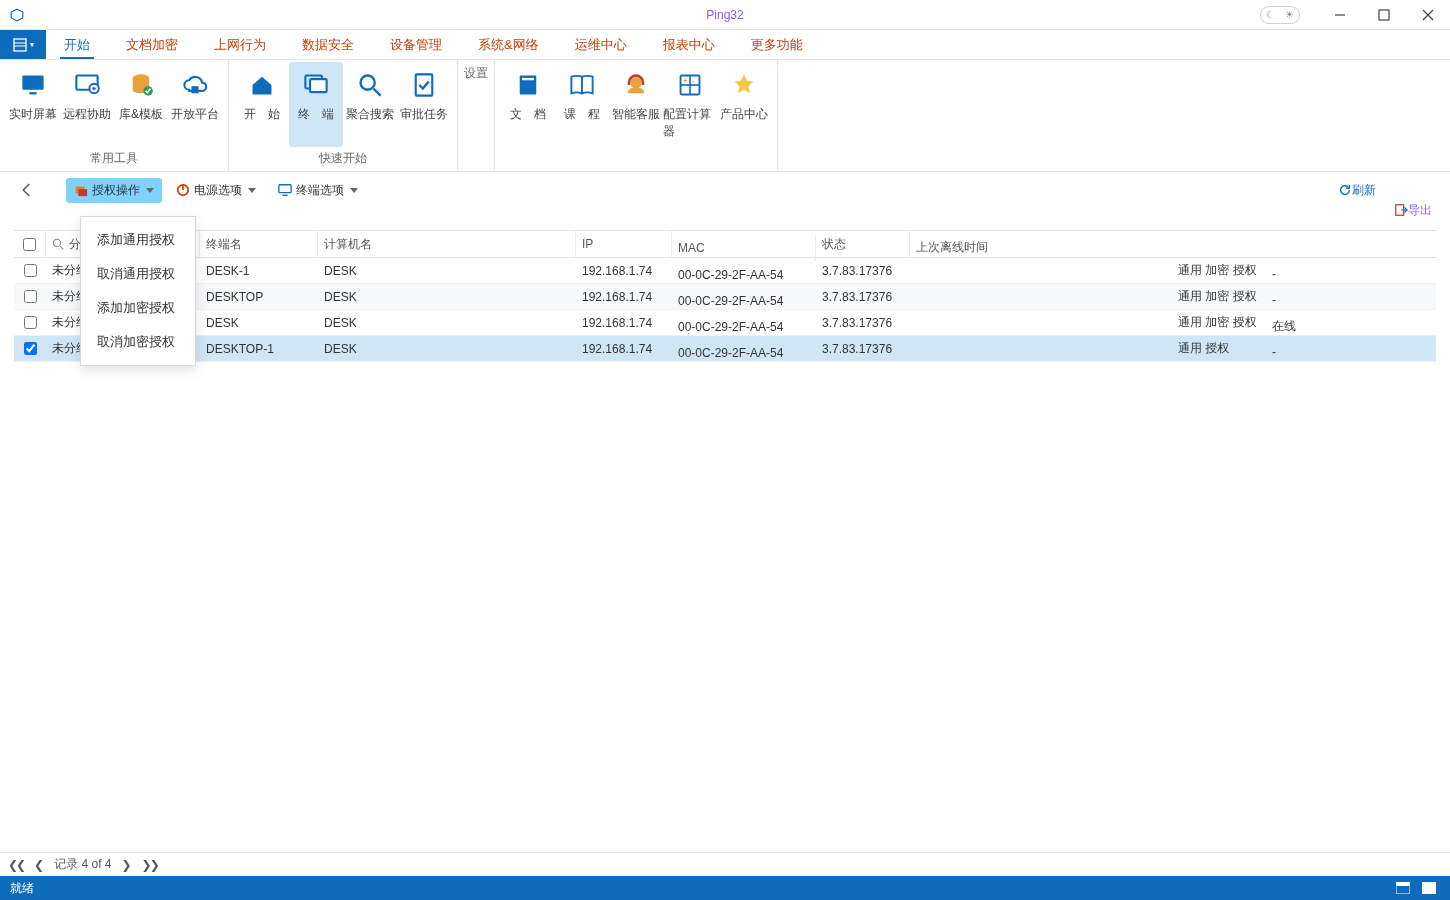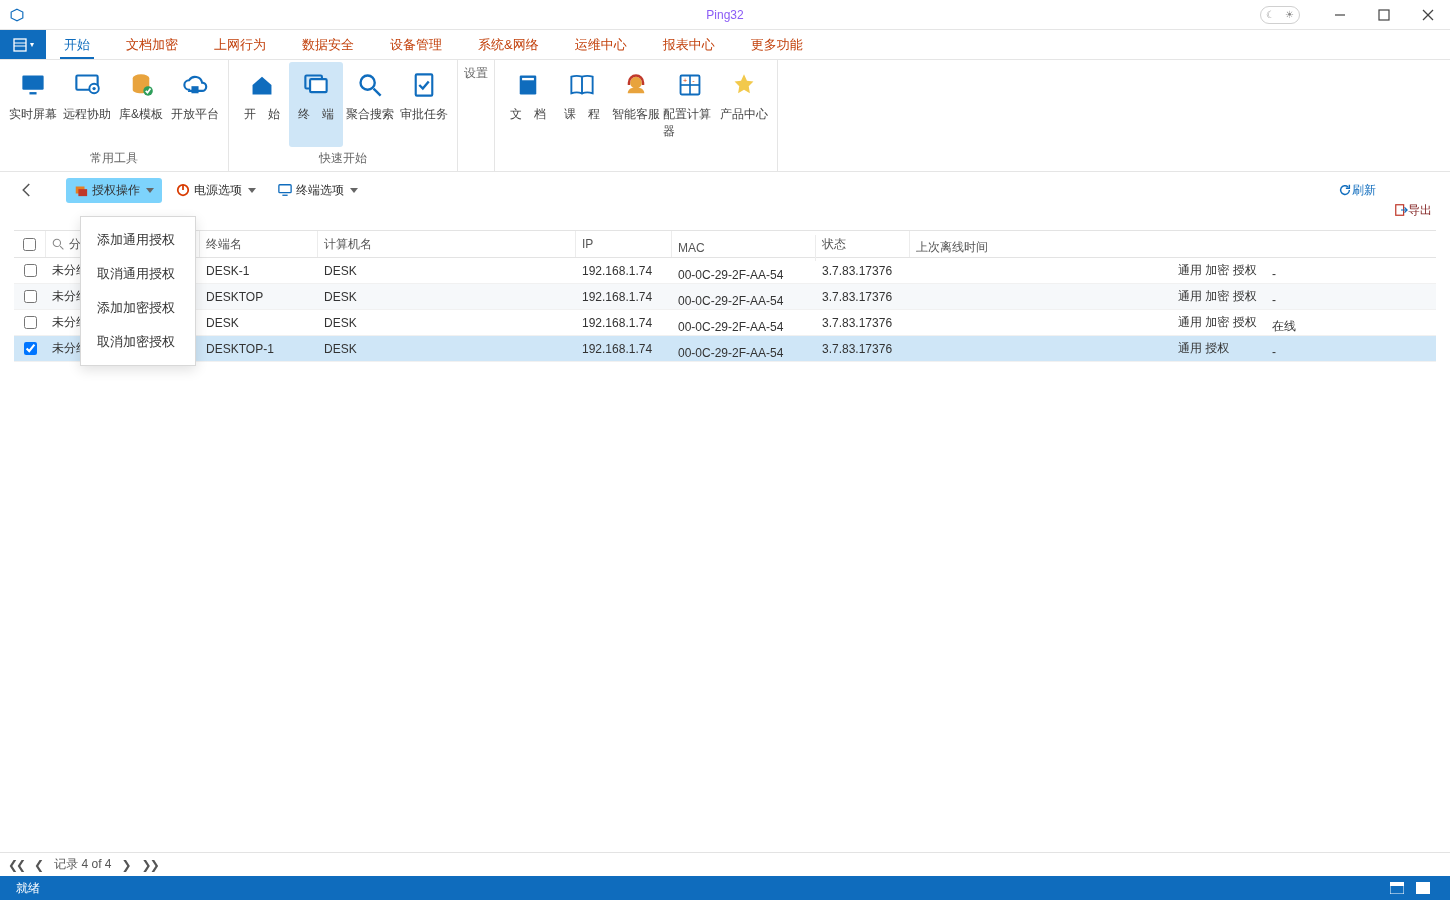--- a/index.html
+++ b/index.html
@@ -56,21 +56,21 @@
 .col.stat { width: 94px; }
 .col.last { flex: 1; border-right: none; margin-top: 7px; }
 .row { display: flex; height: 26px; align-items: center; font-size: 12px; color: #333; border-bottom: 1px solid #f1f1f1; }
 .row.alt { background: #f6f8fa; }
 .row.sel { background: #cfe6f7; }
 .row .col { border-right: none; }
 input[type=checkbox] { width: 13px; height: 13px; }
 
 
 .paging { position: absolute; bottom: 24px; left: 0; right: 0; height: 24px; border-top: 1px solid #e3e3e3; display: flex; align-items: center; font-size: 12px; color: #555; padding: 0 8px; gap: 10px; }
-.statusbar { position: absolute; bottom: 0; left: 0; right: 0; height: 24px; background: #0f6cbd; color: #fff; font-size: 12px; display: flex; align-items: center; padding: 0 16px; }
+.statusbar { position: absolute; bottom: 0; left: 0; right: 0; height: 24px; background: #0f6cbd; color: #fff; font-size: 12px; display: flex; align-items: center; padding: 0 10px; }
 .statusbar .sbsep { flex: 1; }
 .statusbar .sbico { width: 22px; height: 16px; display: flex; align-items: center; justify-content: center; margin-left: 4px; }
 
 svg { display: block; }
 </style>
 </head>
 <body>
 
 <div class="titlebar">
   <svg class="app-icon" viewBox="0 0 24 24">
@@ -296,21 +296,21 @@
       <span class="caret"></span>
   </div>
   <div class="sep"></div>
   <div class="right-btn">
     <svg width="14" height="14" viewBox="0 0 16 16">
         <path d="M13 8a5 5 0 1 1-1.5-3.5" fill="none" stroke="#0f6cbd" stroke-width="1.6"></path>
         <path d="M13 2v4h-4" fill="none" stroke="#0f6cbd" stroke-width="1.6"></path>
       </svg>
     <span>刷新</span>
   </div>
-  <div class="right-btn" style="color:#7f1d1d;margin-top:40px;">
+  <div class="right-btn" style="color:#8b5cf6;margin-top:40px;">
     <svg width="14" height="14" viewBox="0 0 16 16">
         <rect x="2" y="2" width="9" height="12" fill="none" stroke="#c0392b" stroke-width="1.4"></rect>
         <path d="M8 8h7M12 5l3 3-3 3" fill="none" stroke="#0f6cbd" stroke-width="1.4"></path>
       </svg>
     <span>导出</span>
   </div>
 </div>
 
 <div class="dropdown" id="dropdown-holder">
     <div class="mi">添加通用授权</div>

